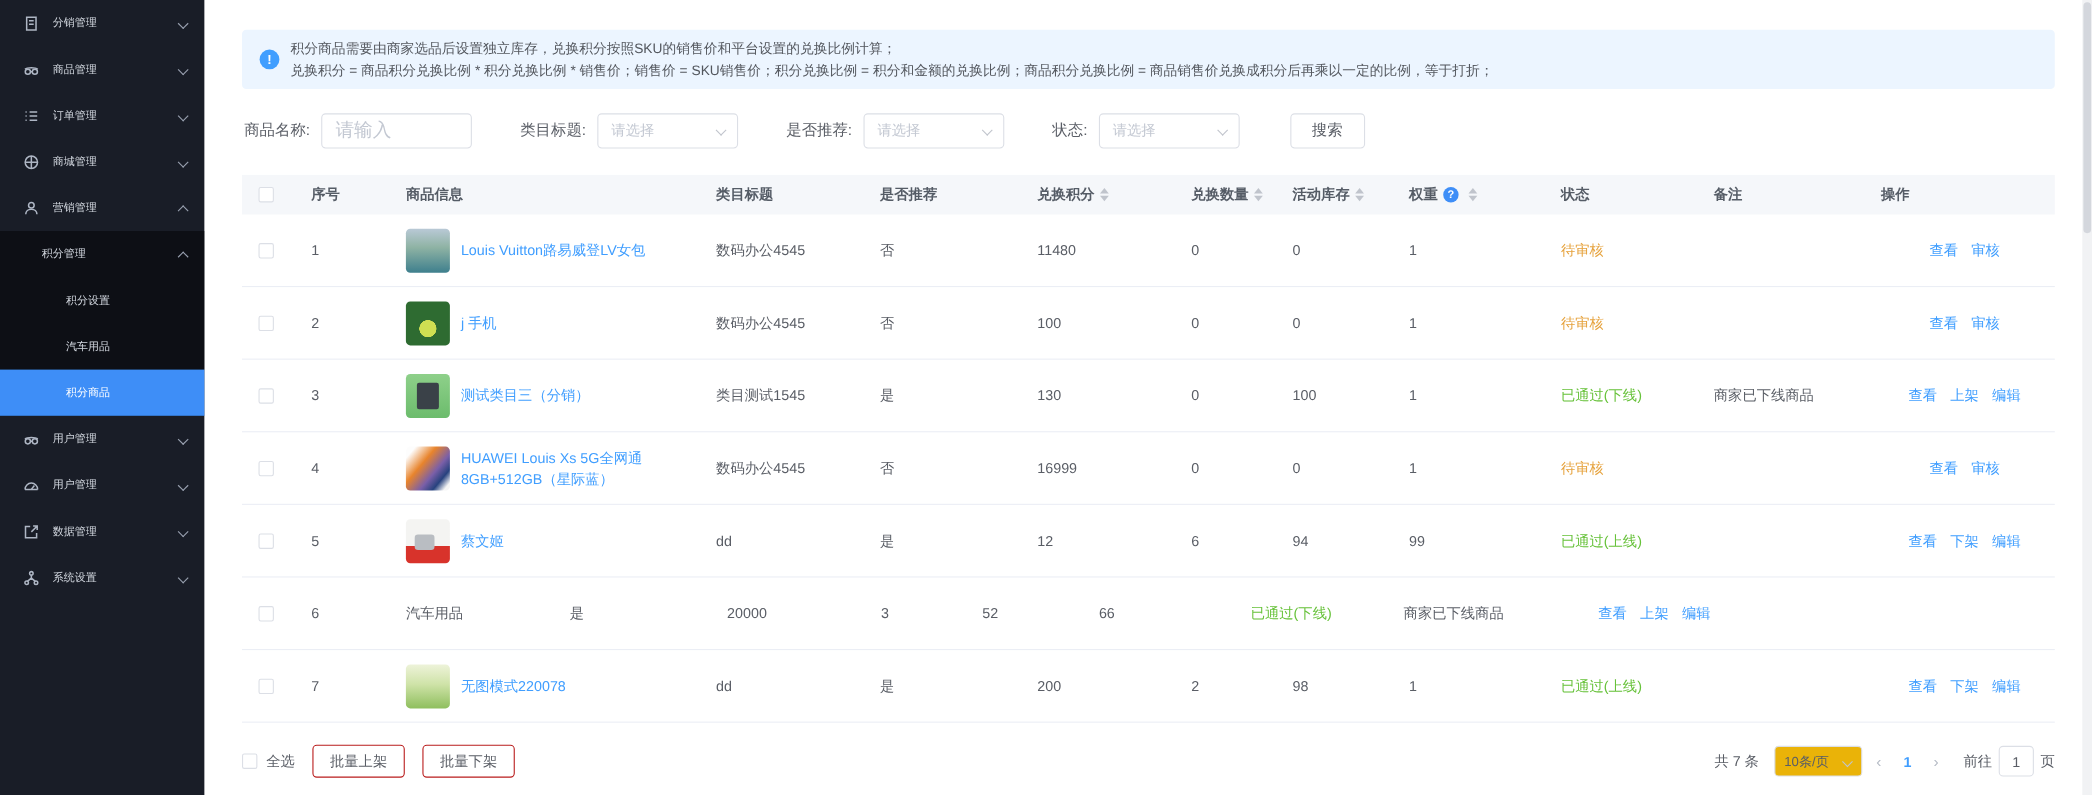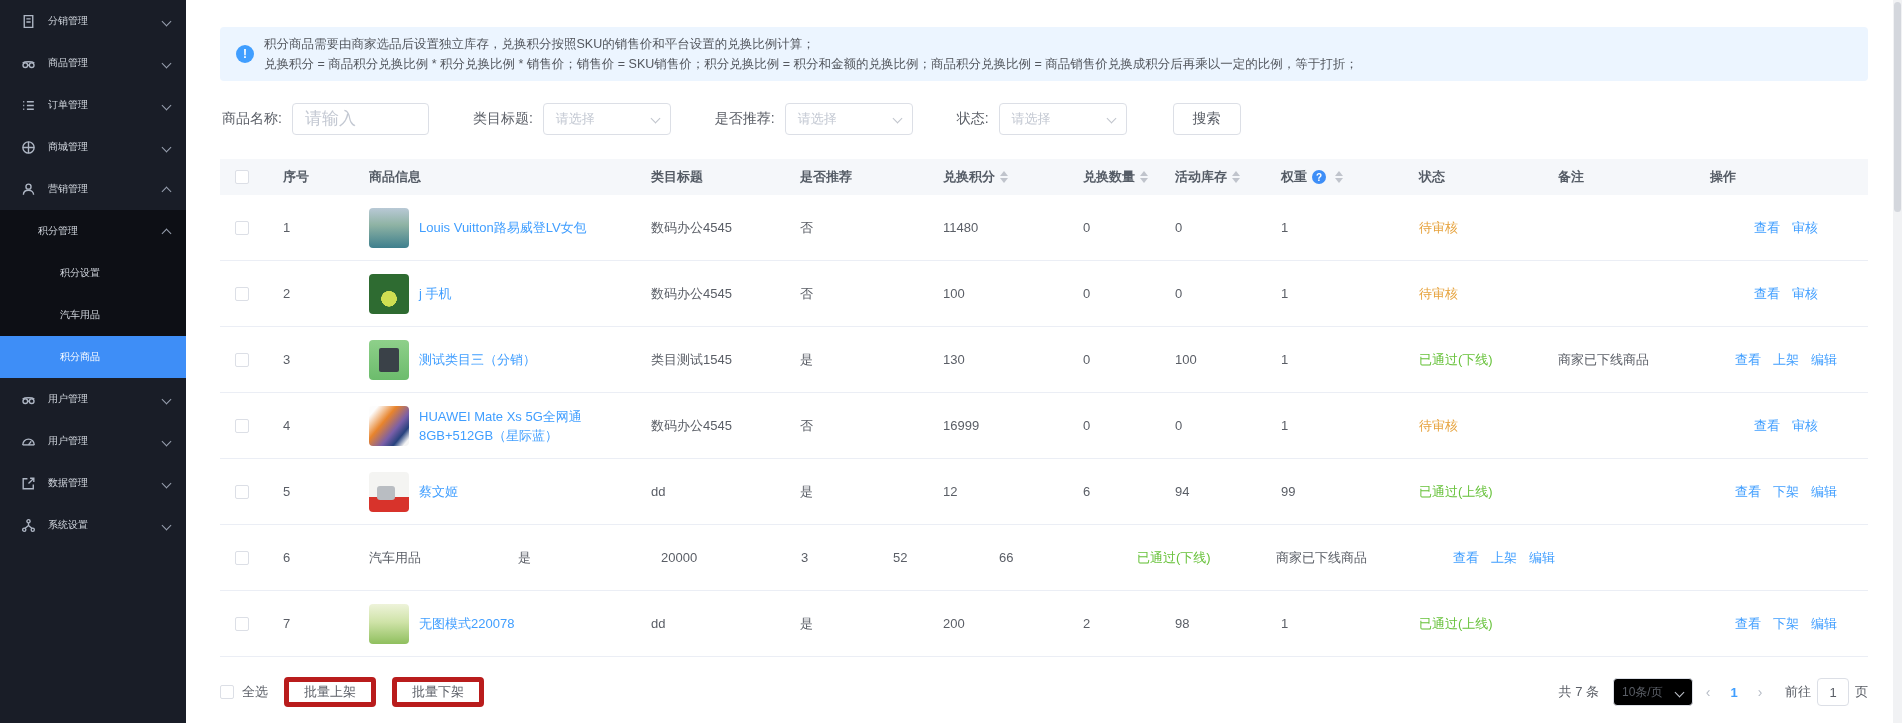--- a/index.html
+++ b/index.html
@@ -82,24 +82,24 @@
   .plink { color:#409eff; margin-left:10px; max-width:215px; line-height:19px; cursor:pointer; text-decoration:none; }
   .st-pending { color:#e6a23c; }
   .st-ok { color:#67c23a; }
   .acts { display:inline-flex; align-items:center; white-space:nowrap; }
   .acts a { color:#409eff; cursor:pointer; text-decoration:none; }
   .sep { font-style:normal; color:#cdd6e4; margin:0 6px; }
 
   
   .footer { margin:20px 19px 0 19px; display:flex; align-items:center; }
   .footer .all-label { margin-left:8px; color:#5a5e66; font-size:13px; }
-  .batch-btn { margin-left:16px; height:30px; padding:0 15px; background:#fff; border:5px solid #b91c1c; border-radius:4px; font-size:13px; color:#5a5e66; cursor:pointer; font-family:inherit; }
+  .batch-btn { margin-left:16px; height:30px; padding:0 15px; background:#fff; border:1px solid #b91c1c; border-radius:4px; font-size:13px; color:#5a5e66; cursor:pointer; font-family:inherit; }
   .pager { margin-left:auto; display:flex; align-items:center; font-size:13px; color:#5a5e66; }
   .total { margin-right:14px; }
-  .page-size { position:relative; width:80px; height:28px; border:1px solid #dcdfe6; border-radius:4px; display:flex; align-items:center; padding:0 22px 0 8px; font-size:12px; color:#5a5e66; cursor:pointer; background:#000000; }
+  .page-size { position:relative; width:80px; height:28px; border:1px solid #dcdfe6; border-radius:4px; display:flex; align-items:center; padding:0 22px 0 8px; font-size:12px; color:#5a5e66; cursor:pointer; background:#eab308; }
   .page-size .sel-chev { position:absolute; right:8px; top:11px; width:8px; height:8px; }
   .pg-arrow { width:22px; text-align:center; color:#b6bcc6; font-size:14px; cursor:pointer; margin:0 4px; }
   .pg-num { width:22px; text-align:center; color:#409eff; font-weight:bold; cursor:pointer; }
   .goto-label { margin:0 6px 0 10px; }
   .goto-input { width:32px; height:28px; border:1px solid #dcdfe6; border-radius:4px; text-align:center; font-size:13px; color:#5a5e66; outline:none; font-family:inherit; }
   .goto-suffix { margin-left:6px; }
 </style>
 </head>
 <body>
 
@@ -384,21 +384,21 @@
           </div>
       </div>
 
       <div class="tr">
         <div class="td c0">
             <span class="cb"></span>
           </div>
         <div class="td c1">4</div>
         <div class="td c2">
             <span class="thumb t4"></span>
-            <a class="plink">HUAWEI Mate Xs 5G全网通 8GB+512GB（星际蓝）</a>
+            <a class="plink">HUAWEI Louis Xs 5G全网通 8GB+512GB（星际蓝）</a>
           </div>
         <div class="td c3">数码办公4545</div>
         <div class="td c4">否</div>
         <div class="td c5">16999</div>
         <div class="td c6">0</div>
         <div class="td c7">0</div>
         <div class="td c8">1</div>
         <div class="td c9">
             <span class="st-pending">待审核</span>
           </div>

